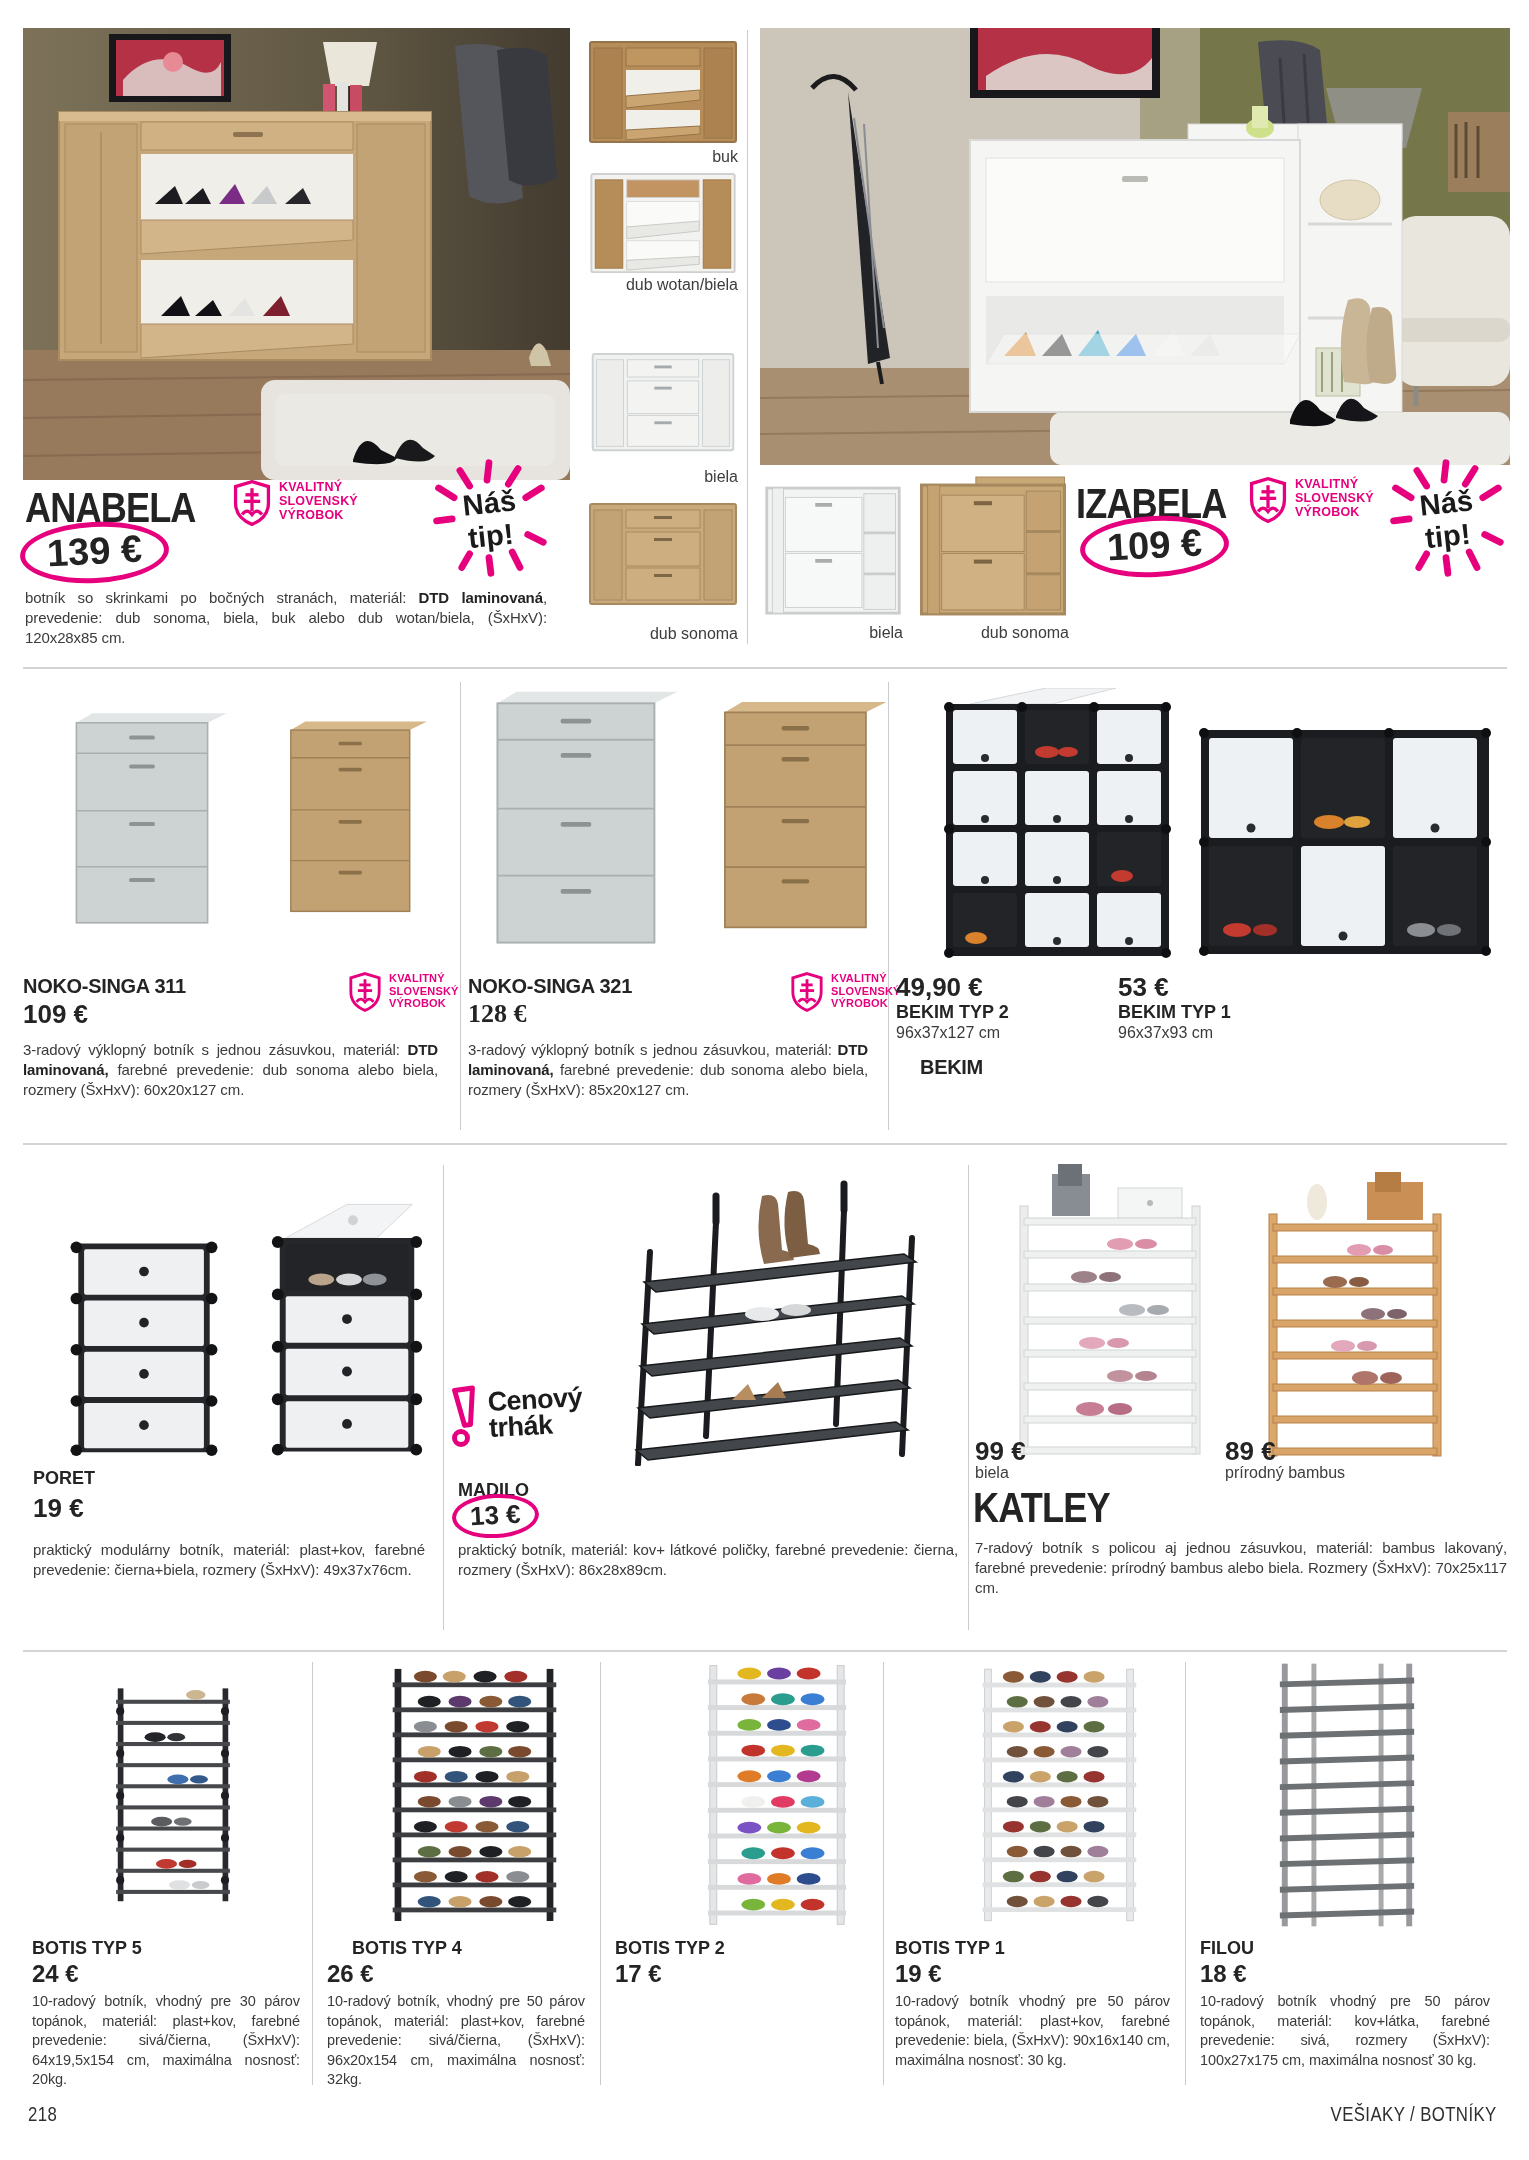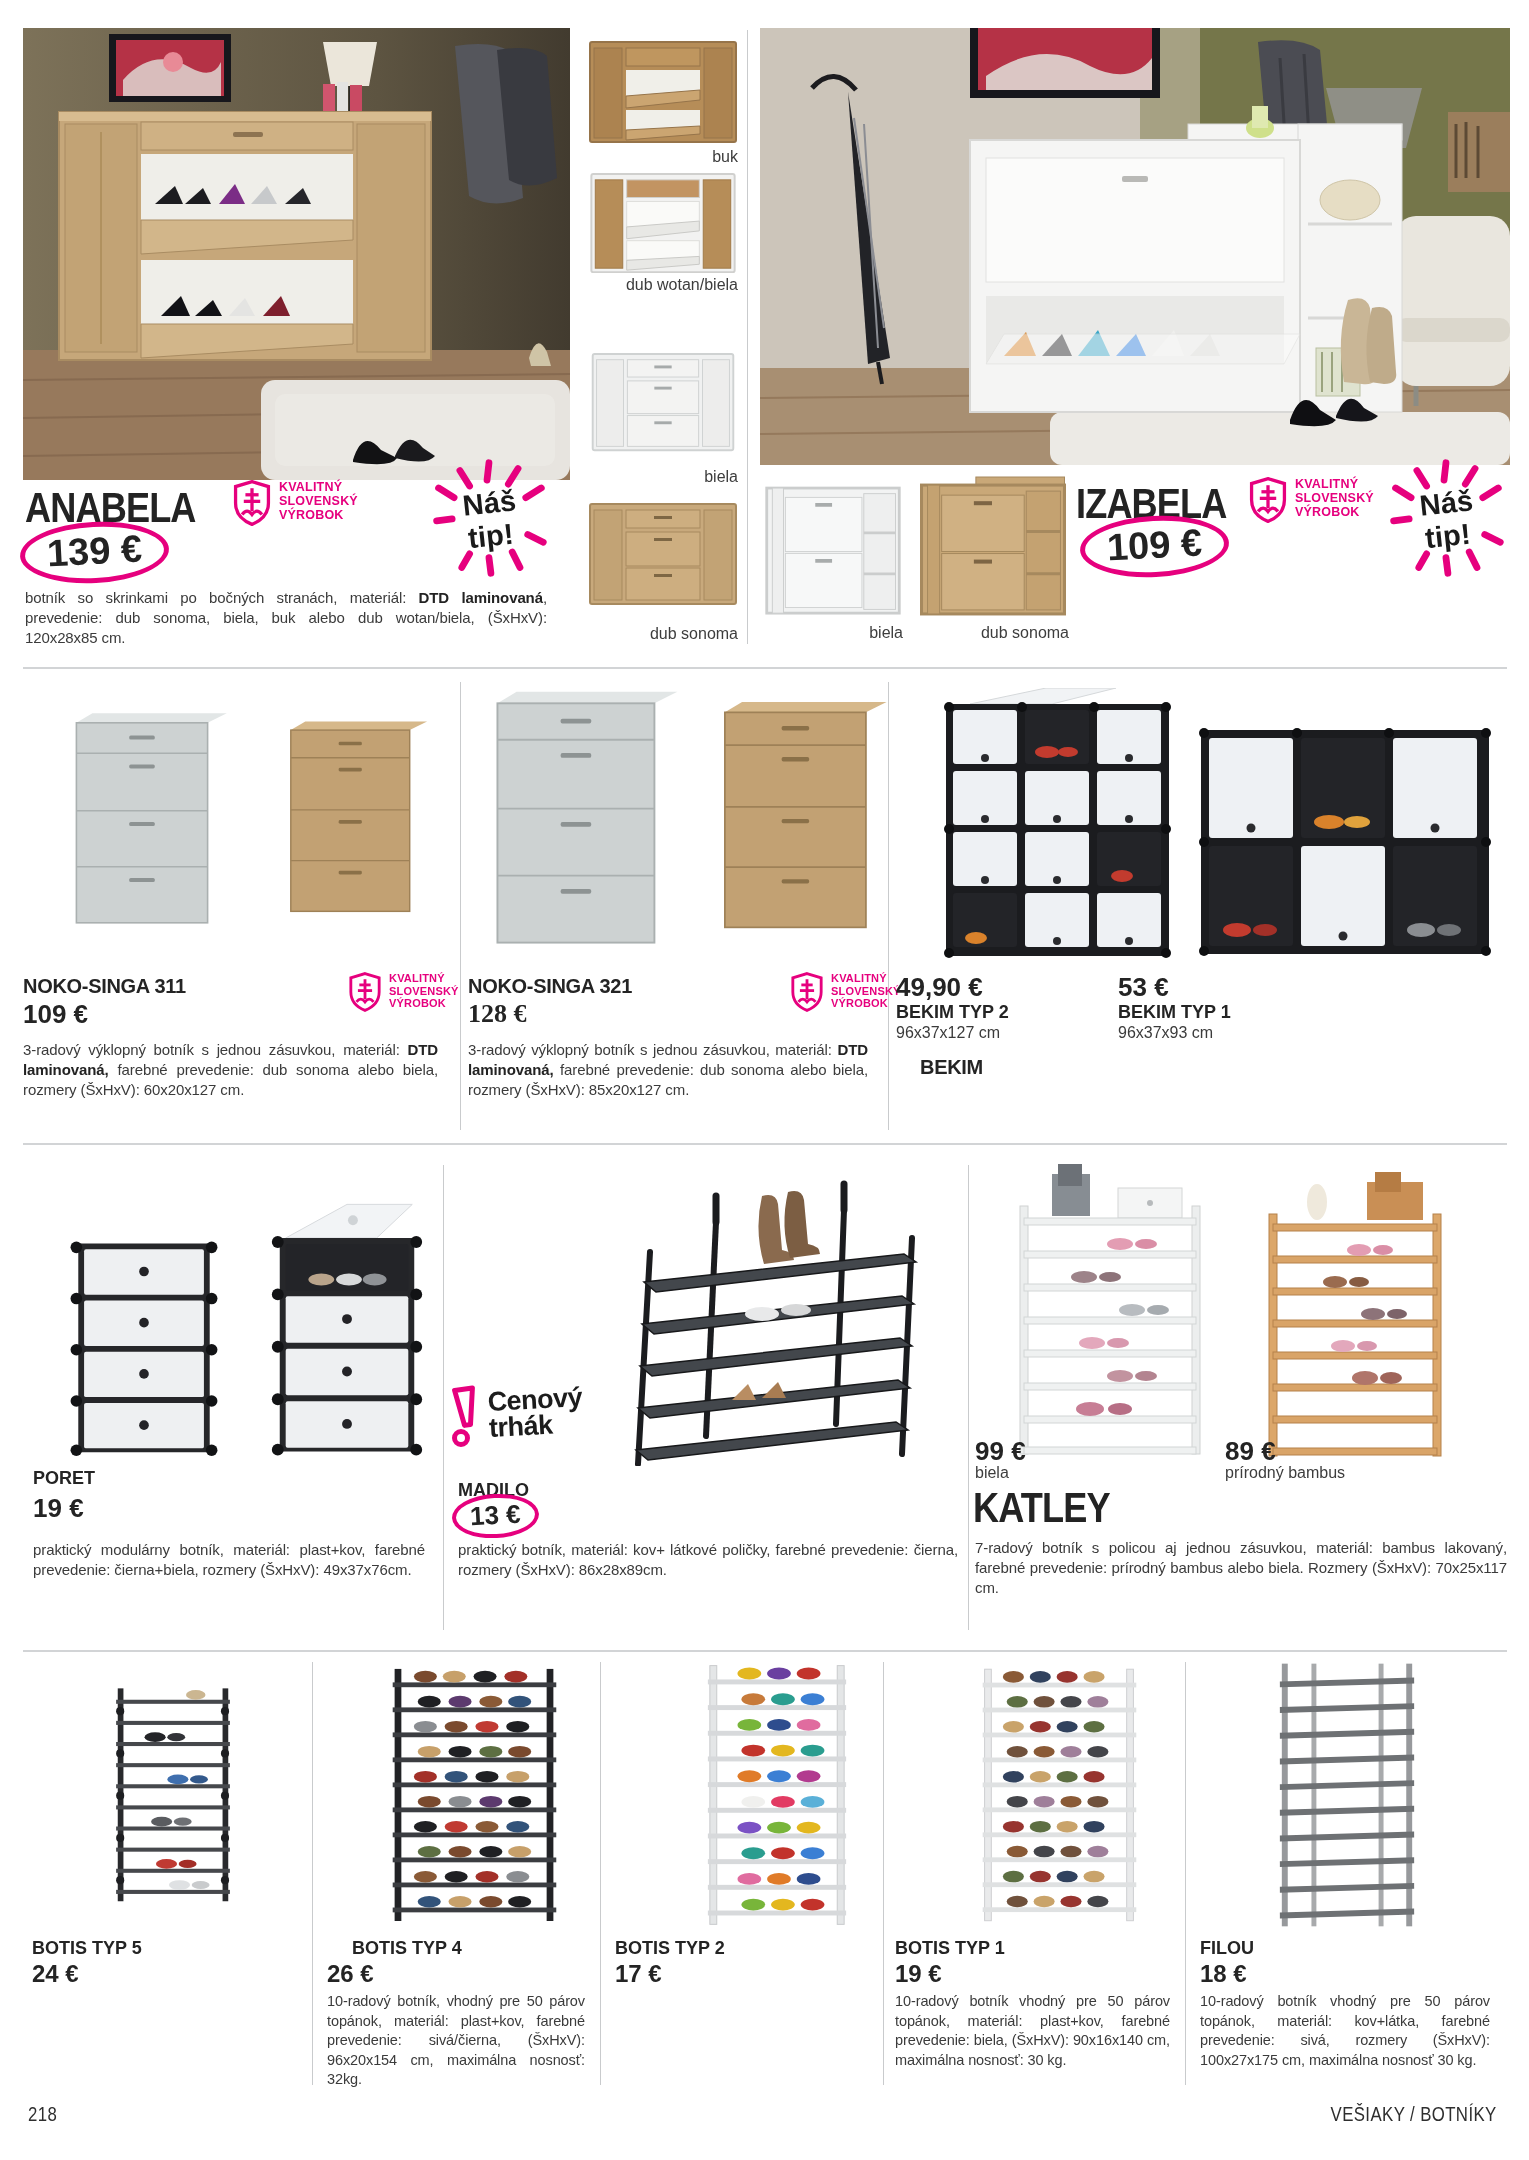--- a/index.html
+++ b/index.html
@@ -993,20 +993,21 @@
         <path d="M12 178 L148 174 L148 180 L12 184 Z"></path>
           <path d="M12 204 L148 200 L148 206 L12 210 Z"></path>
           <path d="M12 230 L148 226 L148 232 L12 236 Z"></path>
           <path d="M12 256 L148 252 L148 258 L12 262 Z"></path>
       </g>
     </svg>
   </div>
 
   <div class="abs small-name" style="left:32px;top:1938px;">BOTIS TYP 5</div>
   <div class="abs small-price" style="left:32px;top:1960px;">24 €</div>
+  <div class="abs small-desc" style="left:32px;top:1992px;width:268px;">10-radový botník, vhodný pre 30 párov topánok, materiál: plast+kov, farebné prevedenie: sivá/čierna, (ŠxHxV): 64x19,5x154 cm, maximálna nosnosť: 20kg.</div>
 
   <div class="abs small-name" style="left:327px;top:1938px;margin-left:25px;">BOTIS TYP 4</div>
   <div class="abs small-price" style="left:327px;top:1960px;">26 €</div>
   <div class="abs small-desc" style="left:327px;top:1992px;width:258px;">10-radový botník, vhodný pre 50 párov topánok, materiál: plast+kov, farebné prevedenie: sivá/čierna, (ŠxHxV): 96x20x154 cm, maximálna nosnosť: 32kg.</div>
 
   <div class="abs small-name" style="left:615px;top:1938px;">BOTIS TYP 2</div>
   <div class="abs small-price" style="left:615px;top:1960px;">17 €</div>
 
   <div class="abs small-name" style="left:895px;top:1938px;">BOTIS TYP 1</div>
   <div class="abs small-price" style="left:895px;top:1960px;">19 €</div>

